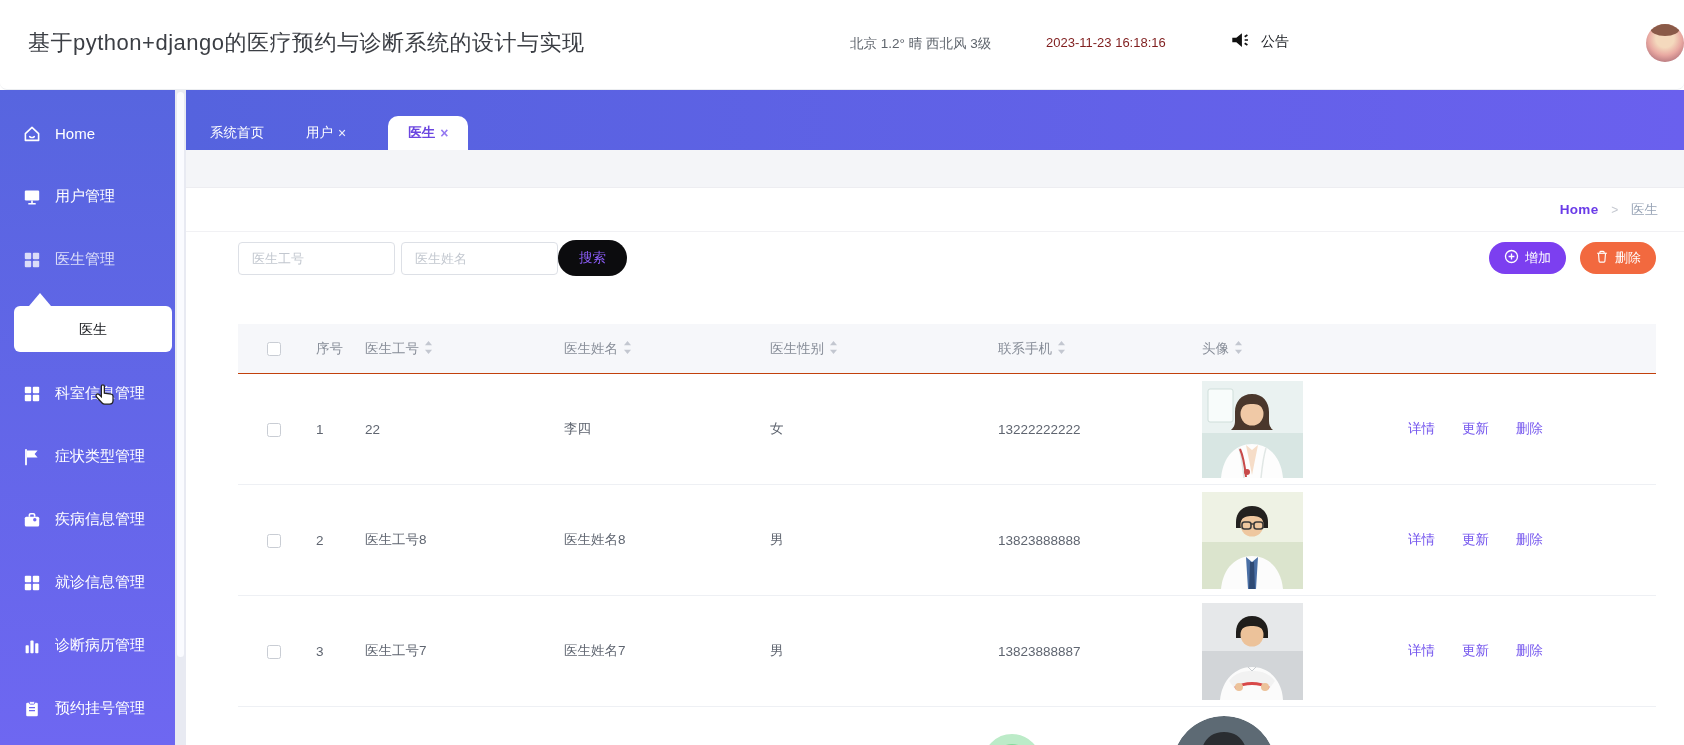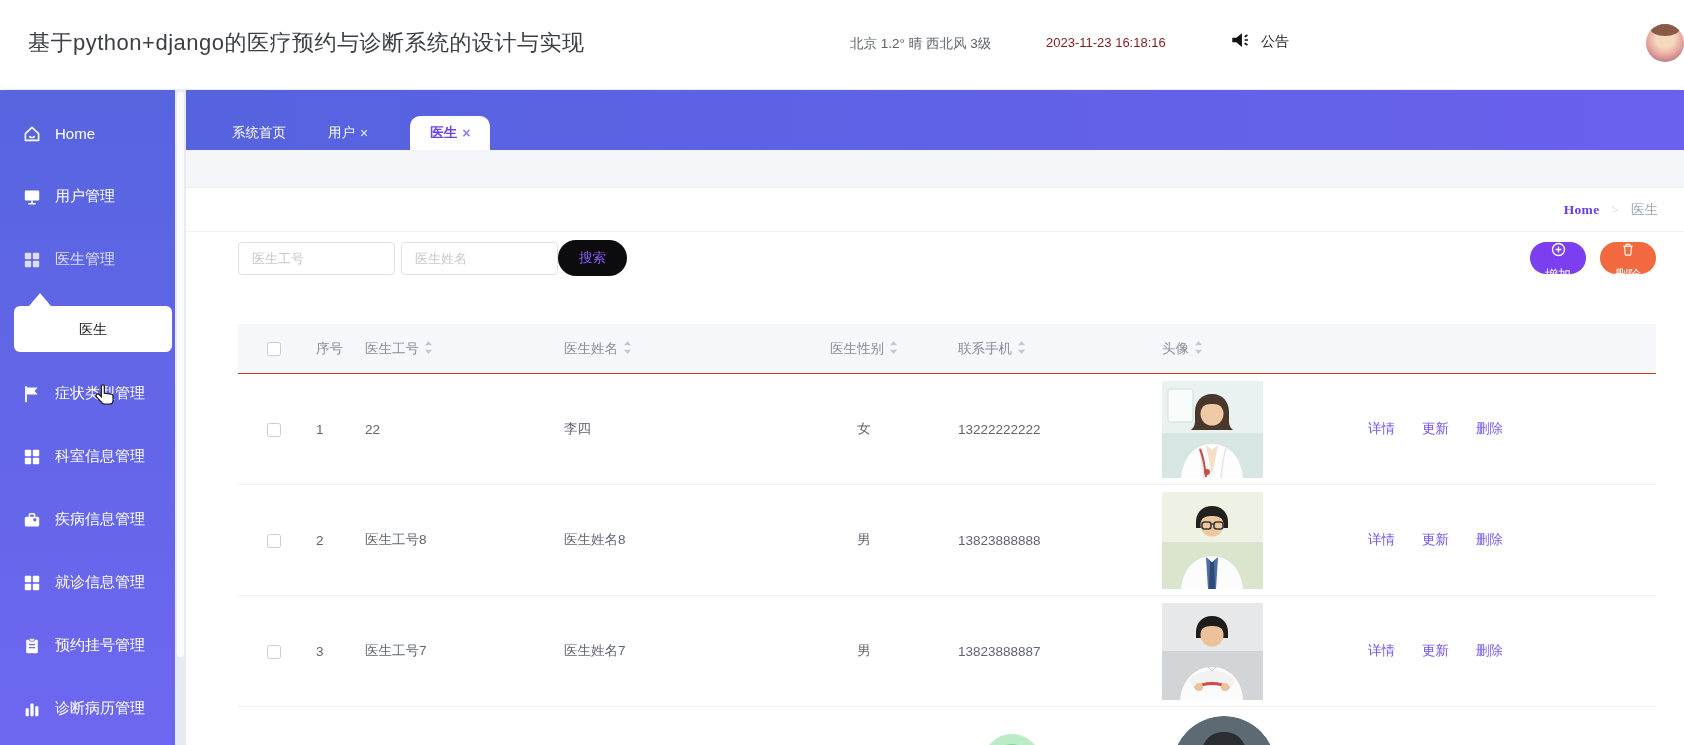--- a/index.html
+++ b/index.html
@@ -34,63 +34,63 @@
            border-bottom:13px solid #fff; margin-left:29px; }
   .submenu-box { margin:0 14px; height:46px; line-height:46px; background:#fff; border-radius:6px;
                  text-align:center; color:#17191d; font-size:14px; cursor:pointer; }
   .side-scroll { position:absolute; right:0; top:0; width:11px; height:100%; background:#e8eaf2; }
   .side-scroll .thumb { position:absolute; left:2px; top:2px; width:7px; height:565px;
                  background:#fafbff; border-radius:4px; }
 
   
   .tabbar { position:absolute; left:186px; top:90px; width:1498px; height:60px;
             background:linear-gradient(90deg,#5563de 0%,#6a60ee 100%);
-            display:flex; align-items:flex-end; padding-left:46px; z-index:5; }
+            display:flex; align-items:flex-end; padding-left:24px; z-index:5; }
   .tab { height:34px; line-height:34px; color:#fff; font-size:13.5px; margin-right:42px;
          display:flex; align-items:center; cursor:pointer; white-space:nowrap; }
   .tab .tab-close { margin-left:5px; font-size:14px; opacity:.9; cursor:pointer; }
   .tab.active { background:#fff; border-radius:10px 10px 0 0; padding:0 20px; margin-right:0;
                 color:#6b46e0; font-weight:bold; }
   .tab.active .tab-close { color:#8a6cf0; }
 
   
   .main { position:absolute; left:186px; top:150px; width:1498px; height:595px; background:#fff; }
   .gray-strip { height:38px; background:#f4f5f8; border-bottom:1px solid #ededf1; }
   .breadcrumb { height:44px; line-height:44px; text-align:right; padding-right:26px;
-                border-bottom:1px solid #f1f1f4; font-size:13.5px;font-family:Liberation Serif, serif; }
+                border-bottom:1px solid #f1f1f4; font-size:13.5px; }
   .bc-home { color:#6a3be8; font-weight:bold; letter-spacing:.3px; cursor:pointer; }
   .bc-sep  { color:#c3c7cf; margin:0 9px; font-size:12px; }
   .bc-cur  { color:#98a4b6; }
 
   .toolbar { display:flex; align-items:center; margin:8px 28px 0 52px; height:36px; }
   .tb-input { width:157px; height:33px; border:1px solid #dde0e6; border-radius:4px; padding:0 13px;
               font-size:13px; color:#333; outline:none; font-family:inherit; }
   .tb-input::placeholder { color:#c2c7cf; }
   .tb-input + .tb-input { margin-left:6px; }
   .search-btn { height:36px; padding:0 21px; border-radius:18px; background:#0c0c0e; color:#8b5cf6;
                 font-size:13.5px; border:none; margin-left:0; cursor:pointer; font-family:inherit; }
   .tb-spacer { flex:1; }
   .pill-btn { height:32px; padding:0 15px; border-radius:16px; color:#fff; font-size:13px; border:none;
-              display:inline-flex; align-items:center; gap:6px; cursor:pointer; font-family:inherit;flex-direction:column; }
+              display:inline-flex; align-items:center; gap:6px; cursor:pointer; font-family:inherit; }
   .add-btn { background:#7c3ff0; }
   .del-btn { background:#f2693f; margin-left:14px; }
 
   
   .dtable { margin:48px 28px 0 52px; font-size:13.5px; }
   .thead { display:flex; align-items:center; height:50px; background:#f6f7fa; color:#868c97;
            border-bottom:1px solid #c2410c; }
   .trow  { display:flex; align-items:center; height:111px; border-bottom:1px solid #eef0f4;
            color:#5f6570; position:relative; }
   .trow.partial { height:120px; border-bottom:none; }
   .td,.th { flex:none; }
   .c0 { width:78px;  padding-left:29px; }
   .c1 { width:49px;  }
   .c2 { width:199px; }
   .c3 { width:206px; }
-  .c4 { width:188px;text-align:center; }
+  .c4 { width:228px; }
   .c5 { width:204px; }
   .c6 { width:198px;text-decoration:underline; }
   .c7 { flex:1; padding-left:8px; }
   .th-inner { display:inline-flex; align-items:center; gap:5px; }
   .checkbox { display:inline-block; width:14px; height:14px; border:1px solid #c9cdd4; border-radius:2.5px;
               background:#fff; cursor:pointer; vertical-align:middle; }
   .photo { display:block; width:101px; height:97px; overflow:hidden; }
   .ops a { color:#7557ee; margin-right:27px; cursor:pointer; text-decoration:none; }
   .green-badge { position:absolute; left:745px; top:27px; width:58px; height:58px; border-radius:50%;
                  background:#86d79c; border:10px solid #bcebc8; }
@@ -150,42 +150,42 @@
         </span>
         <span class="mi-label">医生管理</span>
       </div>
       <div class="submenu">
         <div class="notch"></div>
         <div class="submenu-box">医生</div>
       </div>
       <div class="menu-item">
         <span class="mi-icon">
           <svg viewBox="0 0 20 20">
-            <path d="M4 2.8v14.6" stroke="#fff" stroke-width="1.8" stroke-linecap="round"></path>
-            <path d="M5 3.4h10.6l-3 3.6 3 3.6H5z" fill="#fff"></path>
-          </svg>
-        </span>
-        <span class="mi-label">症状类型管理</span>
-      </div>
-      <div class="menu-item">
-        <span class="mi-icon">
-          <svg viewBox="0 0 20 20">
             <g fill="#fff">
               <rect x="2.8" y="2.8" width="6.4" height="6.4" rx="1"></rect>
               <rect x="10.8" y="2.8" width="6.4" height="6.4" rx="1"></rect>
               <rect x="2.8" y="10.8" width="6.4" height="6.4" rx="1"></rect>
               <rect x="10.8" y="10.8" width="6.4" height="6.4" rx="1"></rect>
             </g>
           </svg>
         </span>
         <span class="mi-label">科室信息管理</span>
       </div>
       <div class="menu-item">
         <span class="mi-icon">
           <svg viewBox="0 0 20 20">
+            <path d="M4 2.8v14.6" stroke="#fff" stroke-width="1.8" stroke-linecap="round"></path>
+            <path d="M5 3.4h10.6l-3 3.6 3 3.6H5z" fill="#fff"></path>
+          </svg>
+        </span>
+        <span class="mi-label">症状类型管理</span>
+      </div>
+      <div class="menu-item">
+        <span class="mi-icon">
+          <svg viewBox="0 0 20 20">
             <rect x="2.8" y="6.8" width="14.4" height="9.8" rx="1.5" fill="#fff"></rect>
             <path d="M7.4 6.8V5.1a1.3 1.3 0 0 1 1.3-1.3h2.6a1.3 1.3 0 0 1 1.3 1.3v1.7" fill="none" stroke="#fff" stroke-width="1.6"></path>
             <circle cx="12.8" cy="9.8" r="1.7" fill="#6f67f2"></circle>
           </svg>
         </span>
         <span class="mi-label">疾病信息管理</span>
       </div>
       <div class="menu-item">
         <span class="mi-icon">
           <svg viewBox="0 0 20 20">
@@ -195,38 +195,38 @@
               <rect x="2.8" y="10.8" width="6.4" height="6.4" rx="1"></rect>
               <rect x="10.8" y="10.8" width="6.4" height="6.4" rx="1"></rect>
             </g>
           </svg>
         </span>
         <span class="mi-label">就诊信息管理</span>
       </div>
       <div class="menu-item">
         <span class="mi-icon">
           <svg viewBox="0 0 20 20">
-            <rect x="4.2" y="3.8" width="11.6" height="13.4" rx="1.3" fill="#fff"></rect>
-            <rect x="7.4" y="2.6" width="5.2" height="2.6" rx="1" fill="#fff" stroke="#6f67f2" stroke-width=".9"></rect>
-            <path d="M7 8.6h6M7 11.6h6" stroke="#6f67f2" stroke-width="1.3"></path>
-          </svg>
-        </span>
-        <span class="mi-label">预约挂号管理</span>
-      </div>
-      <div class="menu-item">
-        <span class="mi-icon">
-          <svg viewBox="0 0 20 20">
             <g fill="#fff">
               <rect x="3.6" y="9.2" width="3.2" height="8" rx=".8"></rect>
               <rect x="8.4" y="4.6" width="3.2" height="12.6" rx=".8"></rect>
               <rect x="13.2" y="7.2" width="3.2" height="10" rx=".8"></rect>
             </g>
           </svg>
         </span>
         <span class="mi-label">诊断病历管理</span>
+      </div>
+      <div class="menu-item">
+        <span class="mi-icon">
+          <svg viewBox="0 0 20 20">
+            <rect x="4.2" y="3.8" width="11.6" height="13.4" rx="1.3" fill="#fff"></rect>
+            <rect x="7.4" y="2.6" width="5.2" height="2.6" rx="1" fill="#fff" stroke="#6f67f2" stroke-width=".9"></rect>
+            <path d="M7 8.6h6M7 11.6h6" stroke="#6f67f2" stroke-width="1.3"></path>
+          </svg>
+        </span>
+        <span class="mi-label">预约挂号管理</span>
       </div>
     </nav>
   <div class="side-scroll">
       <div class="thumb"></div>
     </div>
 </aside>
 
 <div class="tabbar" id="tabbar">
     <div class="tab">
       <span class="tab-label">系统首页</span>

